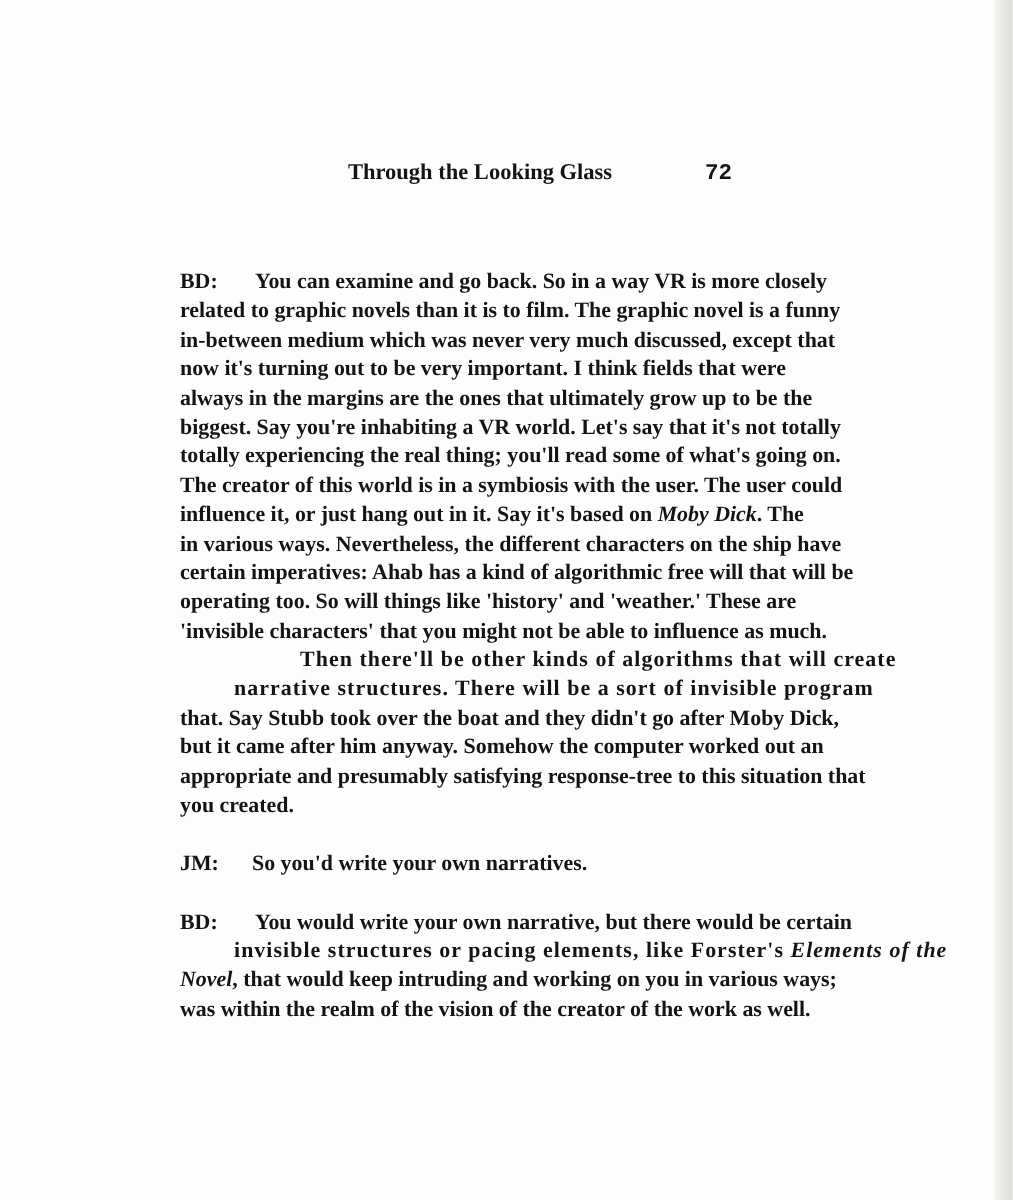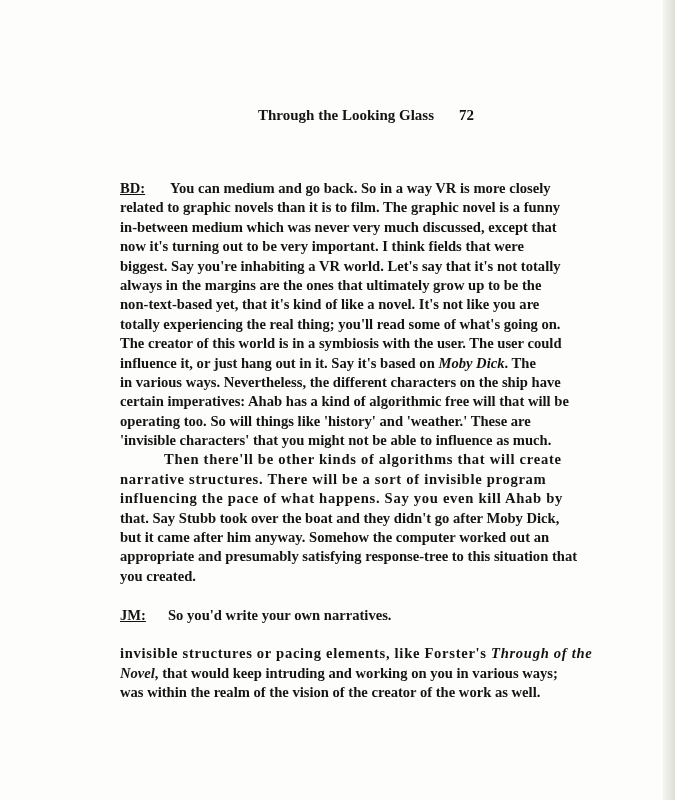--- a/index.html
+++ b/index.html
@@ -11,80 +11,79 @@
     color: #141414;
   }
   .page-edge {
     position: absolute; right: 0; top: 0; width: 12px; height: 800px;
     background: linear-gradient(to right, #f4f4f0 0%, #e8e7e2 60%, #dedcd6 100%);
   }
   .header {
     position: absolute; top: 107px; left: 232px; width: 290px;
     font-weight: bold; font-size: 15px;
   }
-  .header .title { position: absolute; left: 0; top: 0; white-space: nowrap; margin-left: 26px; }
-  .header .pageno { position: absolute; left: 227px; top: 0; }
+  .header .title { position: absolute; left: 0; top: 0; white-space: nowrap; }
+  .header .pageno { position: absolute; left: 238px; top: 0; font-family: Liberation Mono, monospace; }
   .body {
     position: absolute; left: 120px; top: 179px; width: 486px;
     font-size: 14.6px; line-height: 19.4px;
   }
   .line { white-space: nowrap; display: block; height: 19.4px; }
-  .spk { display: inline-block; width: 50px; font-weight: bold; text-decoration: underline; }
+  .spk { display: inline-block; width: 50px; font-weight: bold; }
   .spk.jm { width: 48px; }
   .indent { padding-left: 44px; }
   .gap { height: 19.4px; display: block; }
   .bold { font-weight: bold; }
-  .sp { letter-spacing: 0.7px; }
+  .sp { letter-spacing: 0.7px; margin-left: 36px; }
   i { font-style: italic; }
 </style>
 </head>
 <body>
 
 <div class="page-edge"></div>
 
 <div class="header">
   <span class="title">Through the Looking Glass</span>
   <span class="pageno">72</span>
 </div>
 
 <div class="body">
 
   <div>
-    <span class="line bold"><span class="spk">BD:</span><span>You can medium and go back.  So in a way VR is more closely</span></span>
+    <span class="line bold"><span class="spk">BD:</span><span>You can examine and go back.  So in a way VR is more closely</span></span>
     <span class="line bold">related to graphic novels than it is to film.  The graphic novel is a funny</span>
     <span class="line bold">in-between medium which was never very much discussed, except that</span>
     <span class="line bold">now it's turning out to be very important.  I think fields that were</span>
+    <span class="line bold">always in the margins are the ones that ultimately grow up to be the</span>
     <span class="line bold">biggest.  Say you're inhabiting a VR world.  Let's say that it's not totally</span>
-    <span class="line bold">always in the margins are the ones that ultimately grow up to be the</span>
-    <span class="line bold">non-text-based yet, that it's kind of like a novel.  It's not like you are</span>
     <span class="line bold">totally experiencing the real thing; you'll read some of what's going on.</span>
     <span class="line bold">The creator of this world is in a symbiosis with the user.  The user could</span>
     <span class="line bold"><span>influence it, or just hang out in it.  Say it's based on </span><i>Moby Dick</i><span>.  The</span></span>
     <span class="line bold">in various ways.  Nevertheless, the different characters on the ship have</span>
     <span class="line bold">certain imperatives: Ahab has a kind of algorithmic free will that will be</span>
     <span class="line bold">operating too.  So will things like 'history' and 'weather.'  These are</span>
     <span class="line bold">'invisible characters' that you might not be able to influence as much.</span>
   </div>
 
   <div>
     <span class="line bold sp indent">Then there'll be other kinds of algorithms that will create</span>
     <span class="line bold sp">narrative structures.  There will be a sort of invisible program</span>
-    <span class="line bold sp">influencing the pace of what happens.  Say you even kill Ahab by</span>
     <span class="line bold">that.  Say Stubb took over the boat and they didn't go after Moby Dick,</span>
     <span class="line bold">but it came after him anyway.  Somehow the computer worked out an</span>
     <span class="line bold">appropriate and presumably satisfying response-tree to this situation that</span>
     <span class="line bold">you created.</span>
   </div>
 
   <span class="gap"></span>
 
   <div>
     <span class="line bold"><span class="spk jm">JM:</span><span>So you'd write your own narratives.</span></span>
   </div>
 
   <span class="gap"></span>
 
   <div>
-    <span class="line bold sp"><span>invisible structures or pacing elements, like Forster's </span><i>Through of the</i></span>
+    <span class="line bold"><span class="spk">BD:</span><span>You would write your own narrative, but there would be certain</span></span>
+    <span class="line bold sp"><span>invisible structures or pacing elements, like Forster's </span><i>Elements of the</i></span>
     <span class="line bold"><i>Novel</i><span>, that would keep intruding and working on you in various ways;</span></span>
     <span class="line bold">was within the realm of the vision of the creator of the work as well.</span>
   </div>
 </div>
 
 </body></html>

